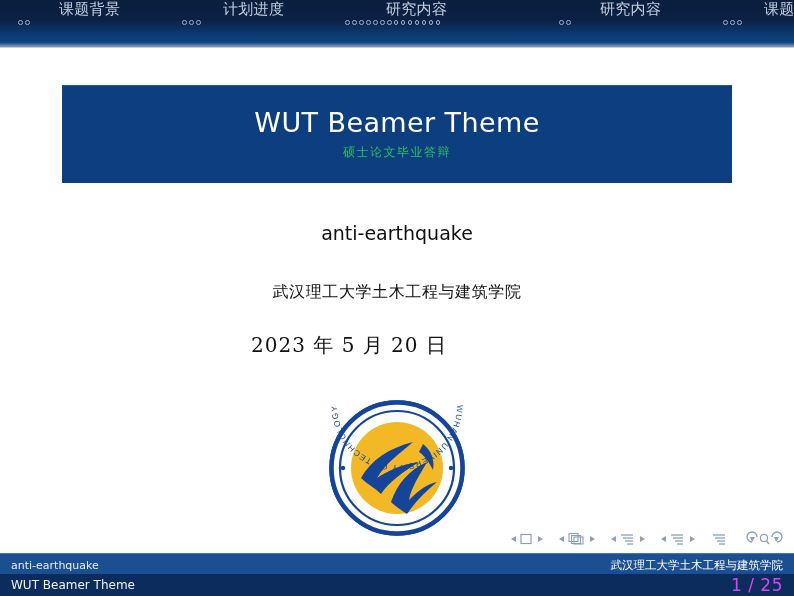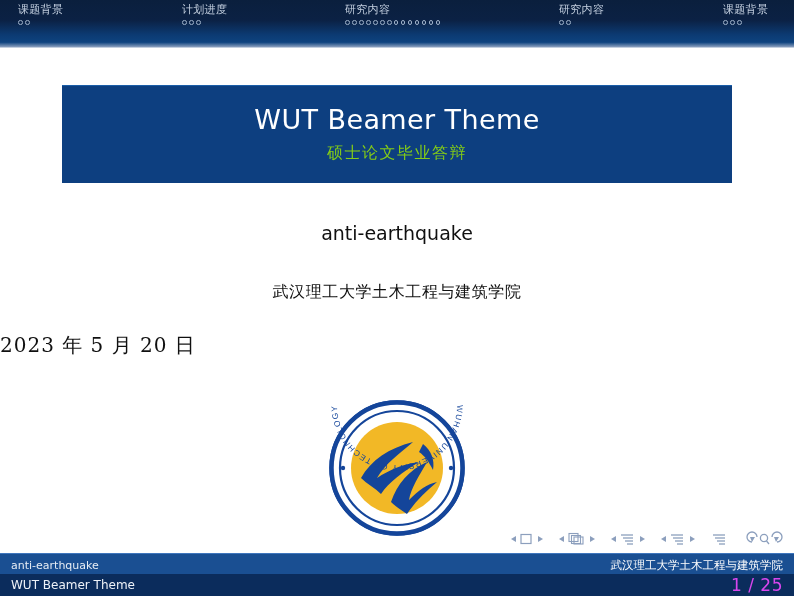--- a/index.html
+++ b/index.html
@@ -30,25 +30,26 @@
     width: 794px;
     height: 34px;
   }
   .nav-section {
     position: absolute;
     top: 3px;
     color: #b6c4d8;
     white-space: nowrap;
   }
   .nav-label {
-    font-size: 11px;
+    font-size: 15px;
     line-height: 13px;
     color: #c3cfdf;
     letter-spacing: 0.3px;
     display: block;
+    margin-left: 41px;
   }
   .nav-dots {
     display: block;
     margin-top: 1px;
     line-height: 9px;
     white-space: nowrap;
   }
   .nav-dot {
     display: inline-block;
     width: 4.6px;
@@ -77,22 +78,22 @@
   }
   .title-main {
     color: #ffffff;
     font-size: 27px;
     font-weight: normal;
     letter-spacing: 0.4px;
     line-height: 1.2;
     margin: 0;
   }
   .title-sub {
-    color: #84cc16;
-    font-size: 16px;
+    color: #22c55e;
+    font-size: 12px;
     font-family: "DejaVu Serif", "Liberation Serif", serif;
     line-height: 1.3;
     margin-top: 6px;
     letter-spacing: 1.5px;
   }
 
   
   .author {
     position: absolute;
     left: 0;
@@ -111,21 +112,21 @@
     font-size: 16px;
     font-family: "DejaVu Serif", "Liberation Serif", serif;
     color: #101010;
     letter-spacing: 0.6px;
   }
   .date {
     position: absolute;
     left: 0;
     top: 332px;
     width: 698px;
-    text-align: left;
+    text-align: center;
     font-size: 20px;
     font-family: "DejaVu Serif", "Liberation Serif", serif;
     color: #101010;
     letter-spacing: 1px;
   }
 
   
   .logo-wrap {
     position: absolute;
     left: 327px;

